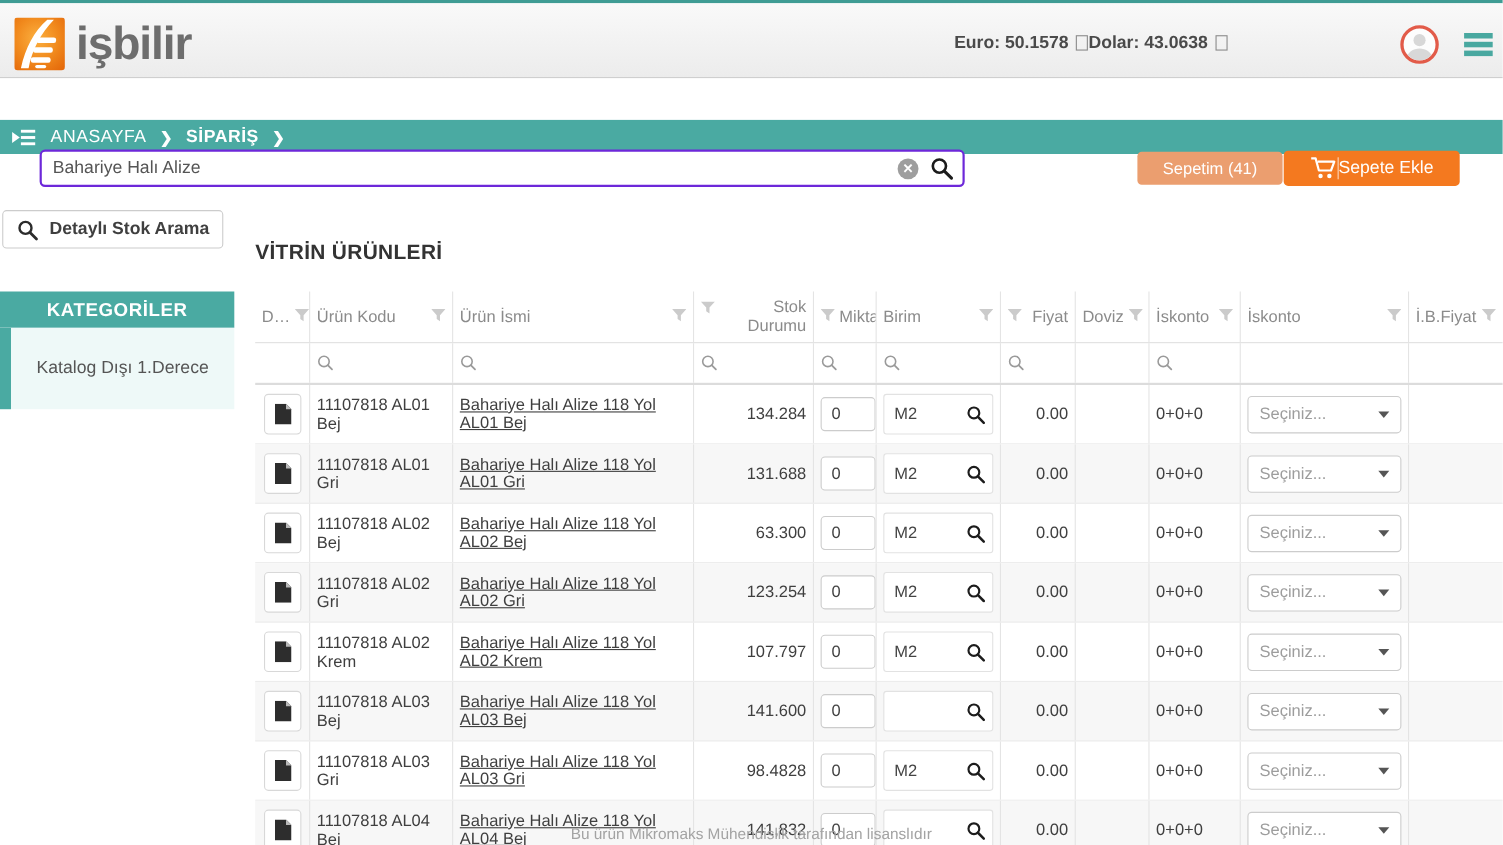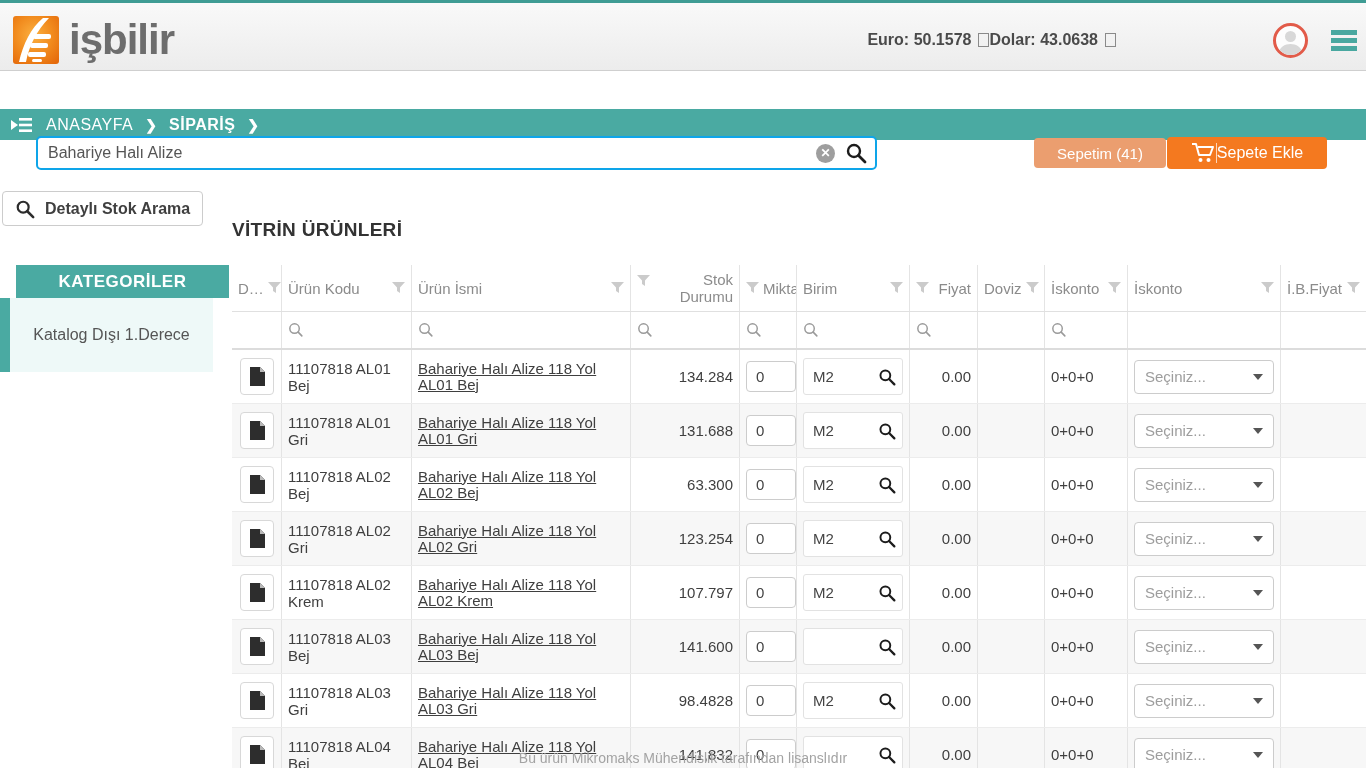--- a/index.html
+++ b/index.html
@@ -21,41 +21,41 @@
   #hamburger div { height:5px; background:#49a8a0; }
 
   #breadcrumb { left:0; top:73px; width:1366px; height:31px; background:#4aaaa2;
                 display:flex; align-items:center; color:#fff; font-size:16px; gap:12px; padding-left:10px;margin-top:36px; }
   #breadcrumb .crumb { letter-spacing:.5px; }
   #breadcrumb .sep { font-weight:bold; font-size:14px; }
   #breadcrumb .current { font-weight:bold; }
 
   
   #search-wrap { left:36px; top:136px; width:841px; height:34px; background:#fff;
-                 border:2px solid #0ea5e9; border-radius:5px; display:flex; align-items:center; }
+                 border:2px solid #6d28d9; border-radius:5px; display:flex; align-items:center; }
   #search-input { flex:1; border:none; outline:none; font-size:16px; color:#555; padding:0 10px;
                   font-family:"Liberation Sans", sans-serif; background:transparent; }
   #clear-btn { width:19px; height:19px; border-radius:50%; background:#9e9e9e; color:#fff;
                font-size:12px; line-height:19px; text-align:center; font-weight:bold; margin-right:10px; cursor:pointer; }
   #search-btn { margin-right:8px; cursor:pointer; display:flex; }
 
   #sepetim-btn { left:1034px; top:138px; width:132px; height:30px; background:#eb9e6f; color:#fff;
                  border:none; border-radius:4px; font-size:15px; cursor:pointer; font-family:"Liberation Sans", sans-serif; }
   #sepete-ekle-btn { left:1167px; top:137px; width:160px; height:32px; background:#f4791f; color:#fff;
                  border:none; border-radius:4px; font-size:16px; cursor:pointer; display:flex; align-items:center;
                  justify-content:center; font-family:"Liberation Sans", sans-serif; }
   #sepete-ekle-btn .vbar { width:1px; height:20px; background:rgba(255,255,255,.7); }
 
   #detayli-btn { left:2px; top:191px; width:201px; height:35px; background:#fff; border:1px solid #ccc;
                  border-radius:4px; display:flex; align-items:center; gap:10px; padding-left:12px;
                  font-size:16px; font-weight:bold; color:#3f3f3f; cursor:pointer; font-family:"Liberation Sans", sans-serif; }
 
   
   #cat-header { left:0; top:265px; width:213px; height:33px; background:#4aaaa2; color:#fff;
-                font-size:17px; font-weight:bold; text-align:center; line-height:33px; letter-spacing:.5px;margin-left:16px; }
+                font-size:17px; font-weight:bold; text-align:center; line-height:33px; letter-spacing:.5px; }
   #cat-panel { left:0; top:298px; width:213px; height:74px; background:#eef9f8; border-left:10px solid #4aaaa2;
                display:flex; align-items:center; justify-content:center; }
   #cat-item { font-size:16px; color:#555; cursor:pointer; }
 
   
   #vitrin-title { left:232px; top:219px; font-size:19px; font-weight:bold; color:#333; letter-spacing:.3px; }
 
   #table { left:232px; top:265px; width:1134px; }
   .trow { display:flex; width:1134px; }
   .cell { border-right:1px solid #e4e4e4; padding:0 6px; overflow:hidden; }

